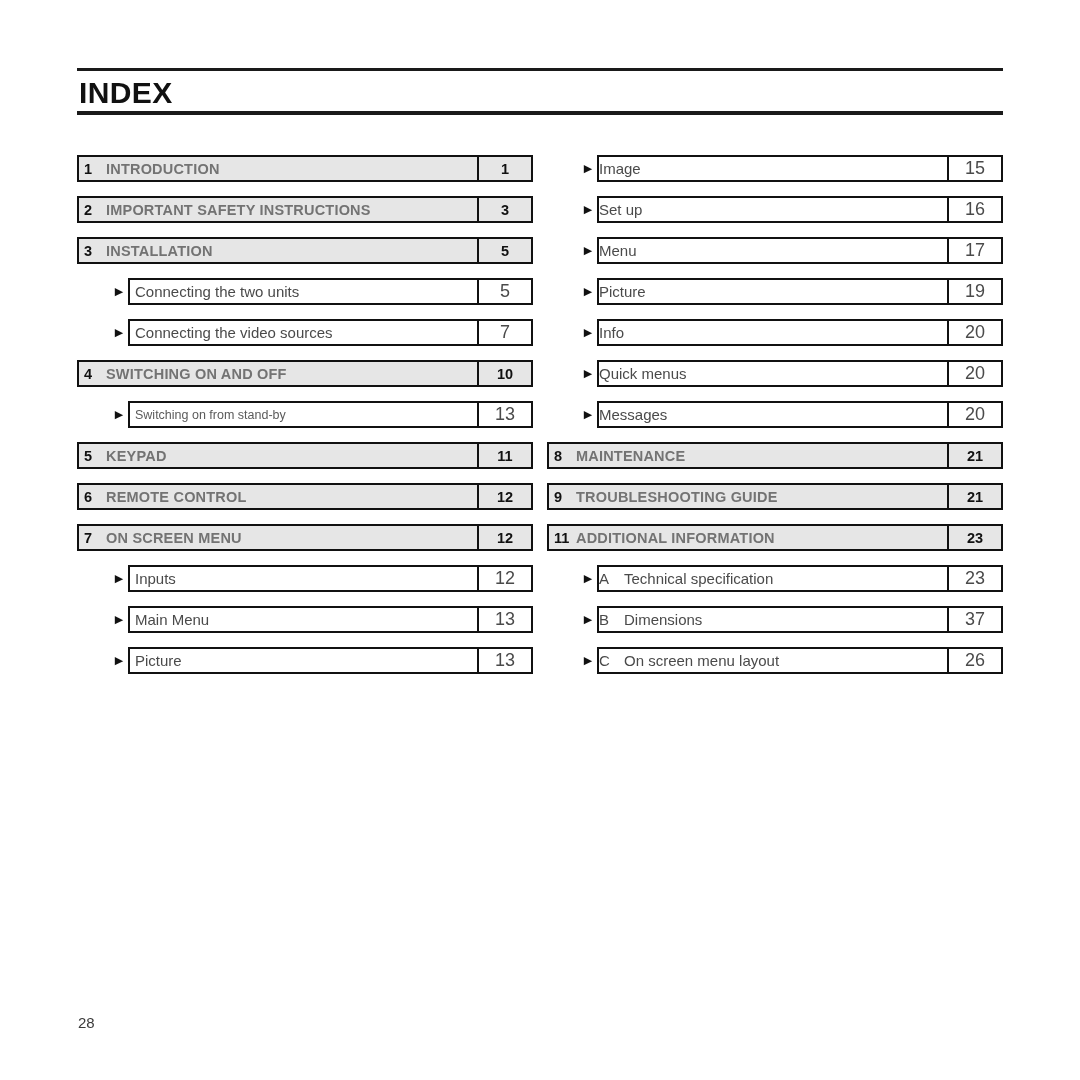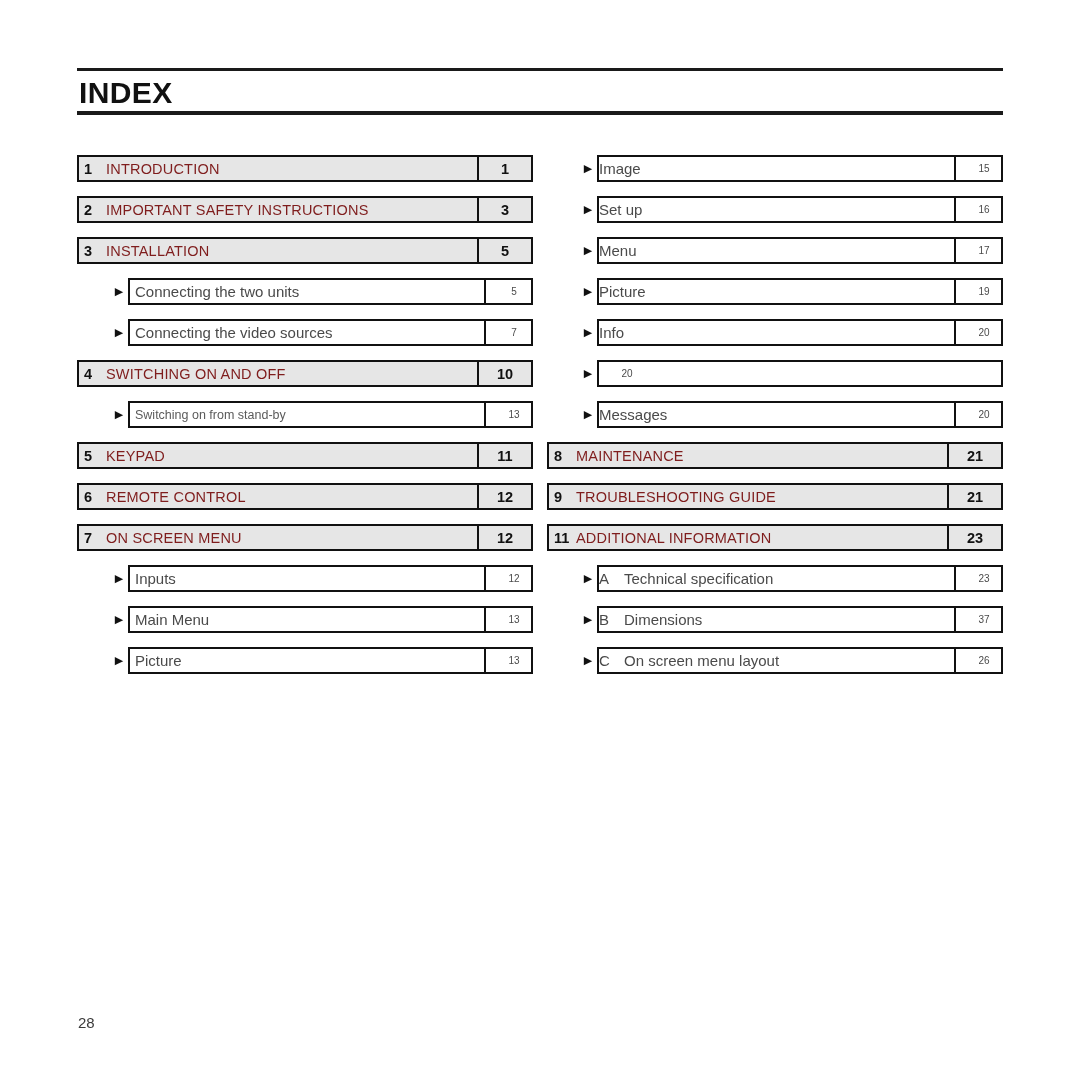--- a/index.html
+++ b/index.html
@@ -102,22 +102,22 @@
   }
   .row.main .chapter-no {
     font-size: 14.5px;
     font-weight: bold;
     color: #111111;
     width: 22px;
     flex: 0 0 auto;
   }
   .row.main .row-label {
     font-size: 14.5px;
-    font-weight: normal;
-    color: #7f1d1d;
+    font-weight: bold;
+    color: #737373;
     letter-spacing: 0.2px;
     white-space: nowrap;
   }
 
   
   .row.sub .row-inner {
     border: 2px solid #111111;
     background: #ffffff;
   }
   .col-left  .row.sub .row-inner { left: 51px; justify-content: flex-end; }
@@ -127,27 +127,26 @@
     flex: 1 1 auto;
     display: flex;
     align-items: center;
     border-right: 2px solid #111111;
     overflow: hidden;
   }
   .col-left  .row.sub .label-cell { padding-left: 5px; }
   .col-right .row.sub .label-cell { }
 
   .row.sub .num-cell {
-    width: 34px;
+    width: 52px;
     display: flex;
     align-items: center;
     justify-content: center;
-    font-size: 10px;
+    font-size: 18px;
     color: #4a4a4a;
-    margin-left: 11px;
   }
   .row.sub .row-label {
     font-size: 15px;
     color: #4a4a4a;
     white-space: nowrap;
   }
   .row.sub.small .row-label {
     font-size: 12.5px;
     color: #5a5a5a;
   }
@@ -355,20 +354,23 @@
         <div class="row-inner">
           <div class="label-cell">
             <span class="row-label">Info</span>
           </div>
           <div class="num-cell">20</div>
         </div>
       </div>
       <div class="row sub">
         <span class="arrow-marker">▶</span>
         <div class="row-inner">
+          <div class="label-cell">
+            <span class="row-label">Quick menus</span>
+          </div>
           <div class="num-cell">20</div>
         </div>
       </div>
       <div class="row sub">
         <span class="arrow-marker">▶</span>
         <div class="row-inner">
           <div class="label-cell">
             <span class="row-label">Messages</span>
           </div>
           <div class="num-cell">20</div>

